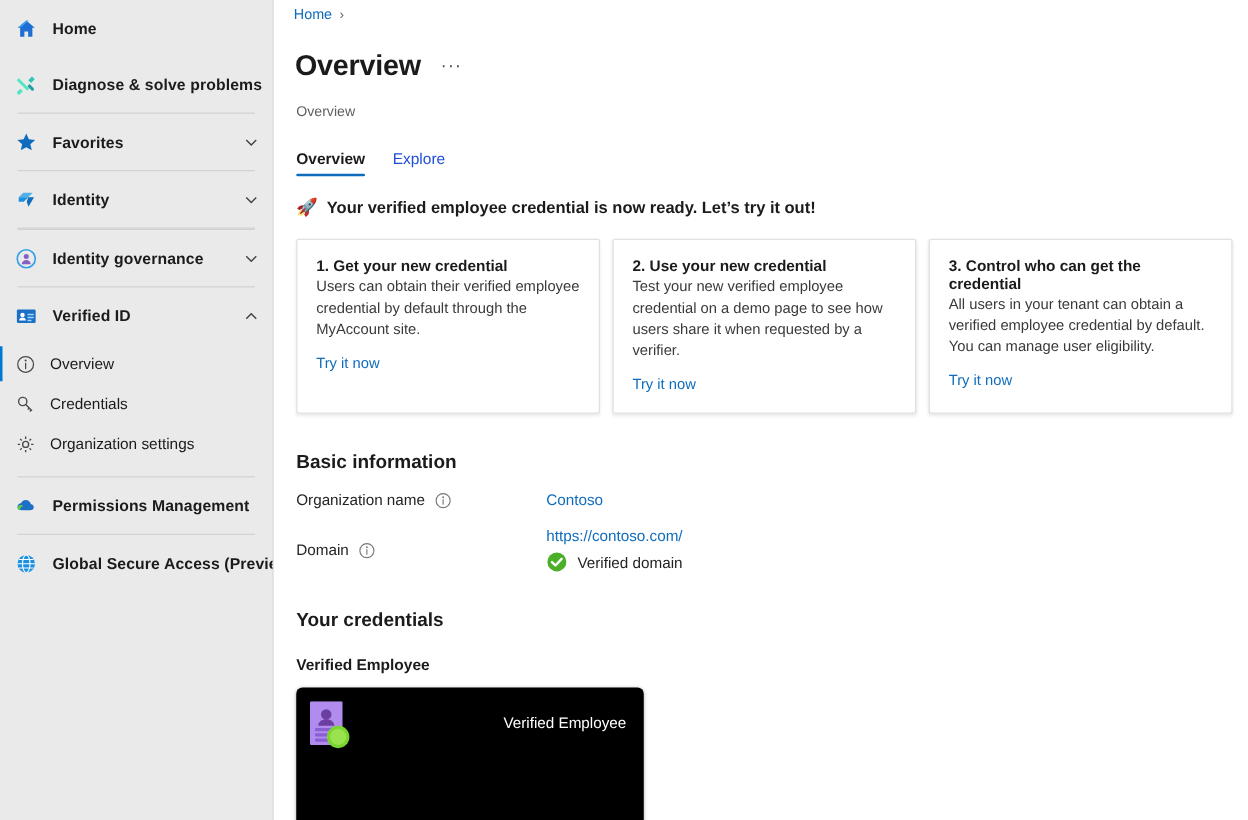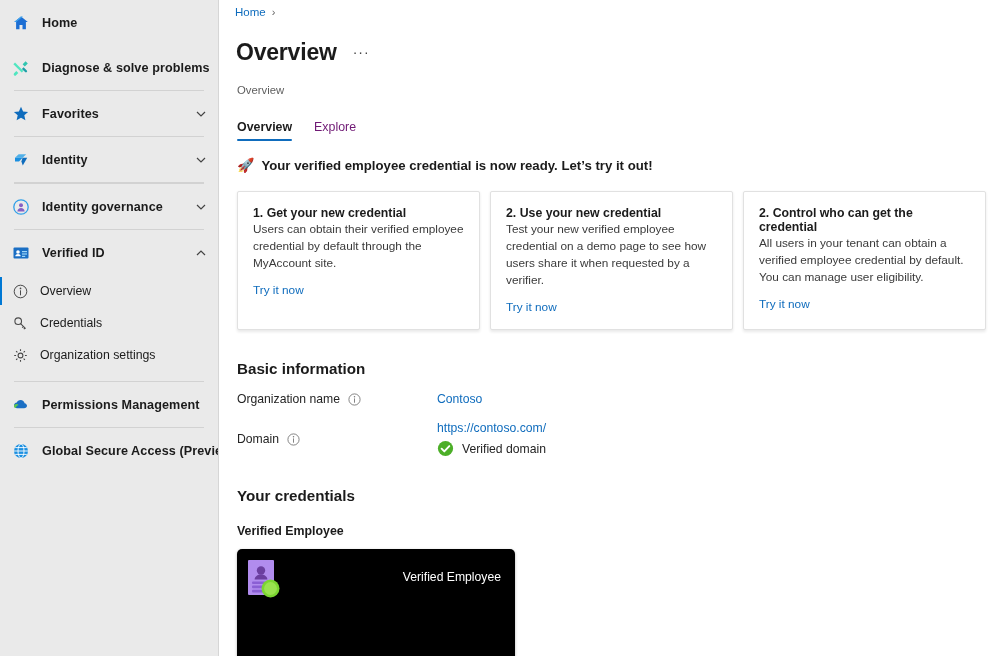--- a/index.html
+++ b/index.html
@@ -106,21 +106,21 @@
     font-size: 11.3px; color: #5e5e5e;
   }
 
   .tabs {
     display: flex; align-items: flex-end;
     margin: 16px 0 0 18px;
     height: 29px;
     gap: 22px;
   }
   .tab {
-    font-size: 12.4px; color: #701a75; cursor: pointer;
+    font-size: 12.4px; color: #1d4ed8; cursor: pointer;
     padding-bottom: 7px; position: relative;
   }
   .tab.sel { font-weight: 600; color: #1b1b1b; }
   .tab.sel::after {
     content: ""; position: absolute;
     left: 0; right: 0; bottom: 0; height: 2px;
     background: #0f6cbd; border-radius: 1px;
   }
 
   .content { padding: 0 0 0 18px; }
@@ -408,21 +408,21 @@
           <h3>1. Get your new credential</h3>
           <p>Users can obtain their verified employee credential by default through the MyAccount site.</p>
           <span class="link">Try it now</span>
         </div>
         <div class="card">
           <h3>2. Use your new credential</h3>
           <p>Test your new verified employee credential on a demo page to see how users share it when requested by a verifier.</p>
           <span class="link">Try it now</span>
         </div>
         <div class="card">
-          <h3>2. Control who can get the credential</h3>
+          <h3>3. Control who can get the credential</h3>
           <p>All users in your tenant can obtain a verified employee credential by default. You can manage user eligibility.</p>
           <span class="link">Try it now</span>
         </div>
       </div>
 
       <div class="section-h">Basic information</div>
 
       <div class="info-row">
         <div class="info-label">
           <span>Organization name</span>

